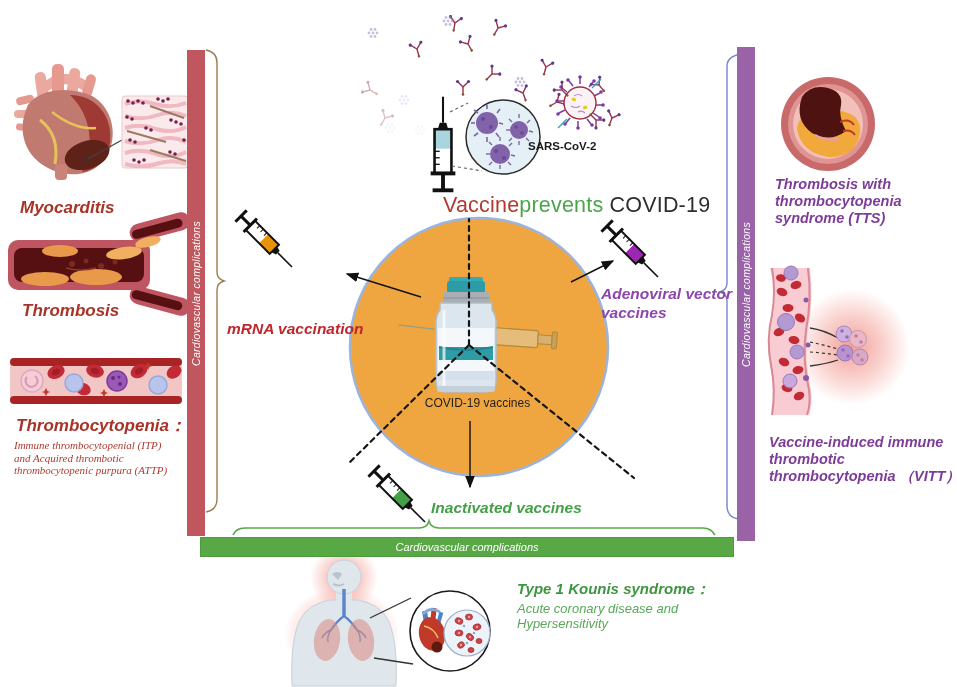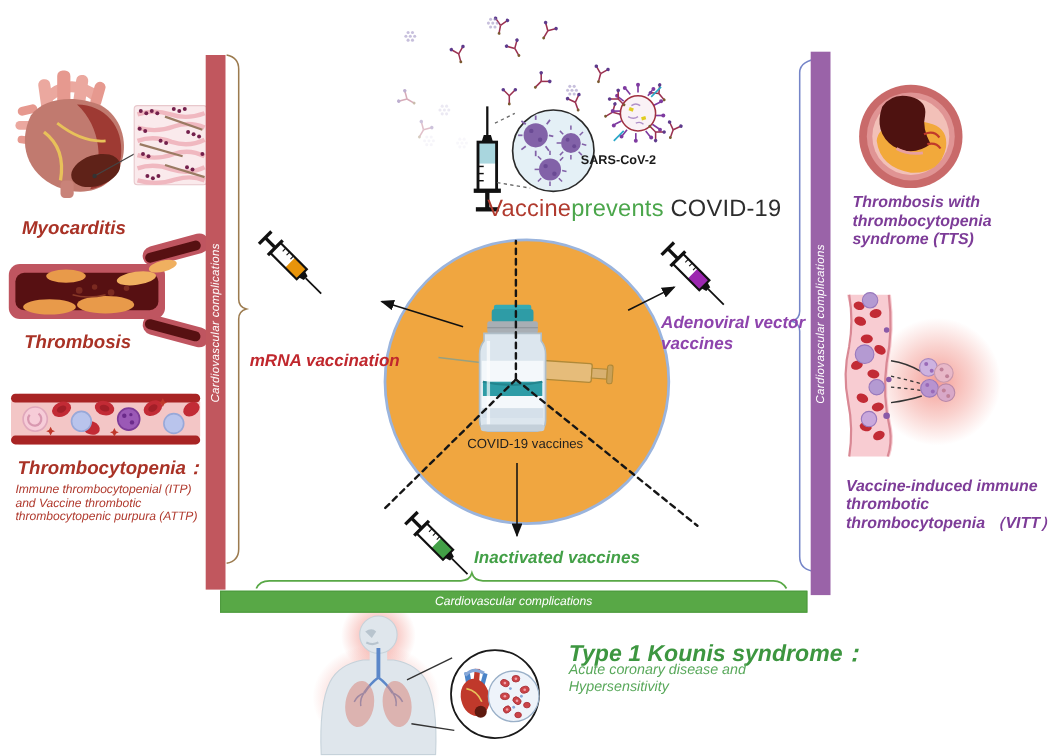--- a/index.html
+++ b/index.html
@@ -10,34 +10,34 @@
   
   .vbar{position:absolute;display:flex;align-items:center;justify-content:center;}
   .vbar-left{left:187px;top:50px;width:18px;height:486px;background:#c1575e;}
   .vbar-right{left:737px;top:47px;width:18px;height:494px;background:#9a63a8;}
   .vtext{writing-mode:vertical-rl;transform:rotate(180deg);white-space:nowrap;
          color:#fff;font-size:10.5px;font-style:italic;letter-spacing:.3px;}
   .hbar{position:absolute;left:200px;top:537px;width:534px;height:20px;background:#58a846;
         border:1px solid #4e9a3e;box-sizing:border-box;display:flex;align-items:center;justify-content:center;}
   .hbar span{color:#fff;font-size:11px;font-style:italic;}
   
-  .title{left:443px;top:177px;font-size:21.5px;letter-spacing:.2px;white-space:nowrap;}
+  .title{left:443px;top:193px;font-size:21.5px;letter-spacing:.2px;white-space:nowrap;}
   .t-red{color:#b03a2e;}
   .t-green{color:#4ba64b;}
   .t-dark{color:#2d2d2d;}
   
   .redlbl{color:#a93226;font-weight:bold;font-style:italic;font-size:17px;white-space:nowrap;}
   .redsub{color:#b03a2e;font-style:italic;font-size:11px;line-height:12.5px;white-space:nowrap;}
   .purplelbl{color:#7d3c98;font-weight:bold;font-style:italic;font-size:14.5px;line-height:17px;white-space:nowrap;}
   .mrna{left:227px;top:272px;color:#c0272d;font-weight:bold;font-style:italic;font-size:15.5px;white-space:nowrap;margin-top:48px;}
   .adeno{left:601px;top:284px;color:#8e44ad;font-weight:bold;font-style:italic;font-size:15.5px;line-height:19px;white-space:nowrap;}
   .inact{left:431px;top:499px;color:#43a047;font-weight:bold;font-style:italic;font-size:15.5px;white-space:nowrap;}
   .sars{left:528px;top:140px;font-size:11.5px;font-weight:bold;color:#1a1a1a;white-space:nowrap;}
   .cvx{left:400px;top:396px;width:155px;text-align:center;font-size:12px;color:#1f1f1f;white-space:nowrap;}
-  .kounis-t{left:517px;top:580px;color:#3d9640;font-weight:bold;font-style:italic;font-size:21px;white-space:nowrap;}
+  .kounis-t{left:517px;top:580px;color:#3d9640;font-weight:bold;font-style:italic;font-size:15px;white-space:nowrap;}
   .kounis-s{left:517px;top:601px;color:#58a85a;font-style:italic;font-size:13px;line-height:15px;white-space:nowrap;}
 </style>
 </head>
 <body>
 
 <div id="fig">
 
 <svg width="957" height="687" viewBox="0 0 957 687">
   <defs>
     <radialGradient id="glow">
@@ -491,23 +491,23 @@
 <div class="abs mrna">mRNA vaccination</div>
 <div class="abs inact">Inactivated vaccines</div>
 <div class="abs adeno">
   <div>Adenoviral vector</div>
   <div>vaccines</div>
 </div>
 
 <div class="abs redlbl" style="left:20px;top:186px;margin-top:12px;">Myocarditis</div>
 <div class="abs redlbl" style="left:22px;top:301px;">Thrombosis</div>
 <div class="abs redlbl" style="left:16px;top:414px;">Thrombocytopenia：</div>
-<div class="abs redsub" style="left:14px;top:439px;">
+<div class="abs redsub" style="left:14px;top:439px;font-family:Liberation Serif, serif;">
   <div>Immune thrombocytopenial (ITP)</div>
-  <div>and Vaccine thrombotic</div>
+  <div>and Acquired thrombotic</div>
   <div>thrombocytopenic purpura (ATTP)</div>
 </div>
 
 <div class="abs purplelbl" style="left:775px;top:176px;">
   <div>Thrombosis with</div>
   <div>thrombocytopenia</div>
   <div>syndrome (TTS)</div>
 </div>
 <div class="abs purplelbl" style="left:757px;top:434px;margin-left:12px;">
   <div>Vaccine-induced immune</div>

